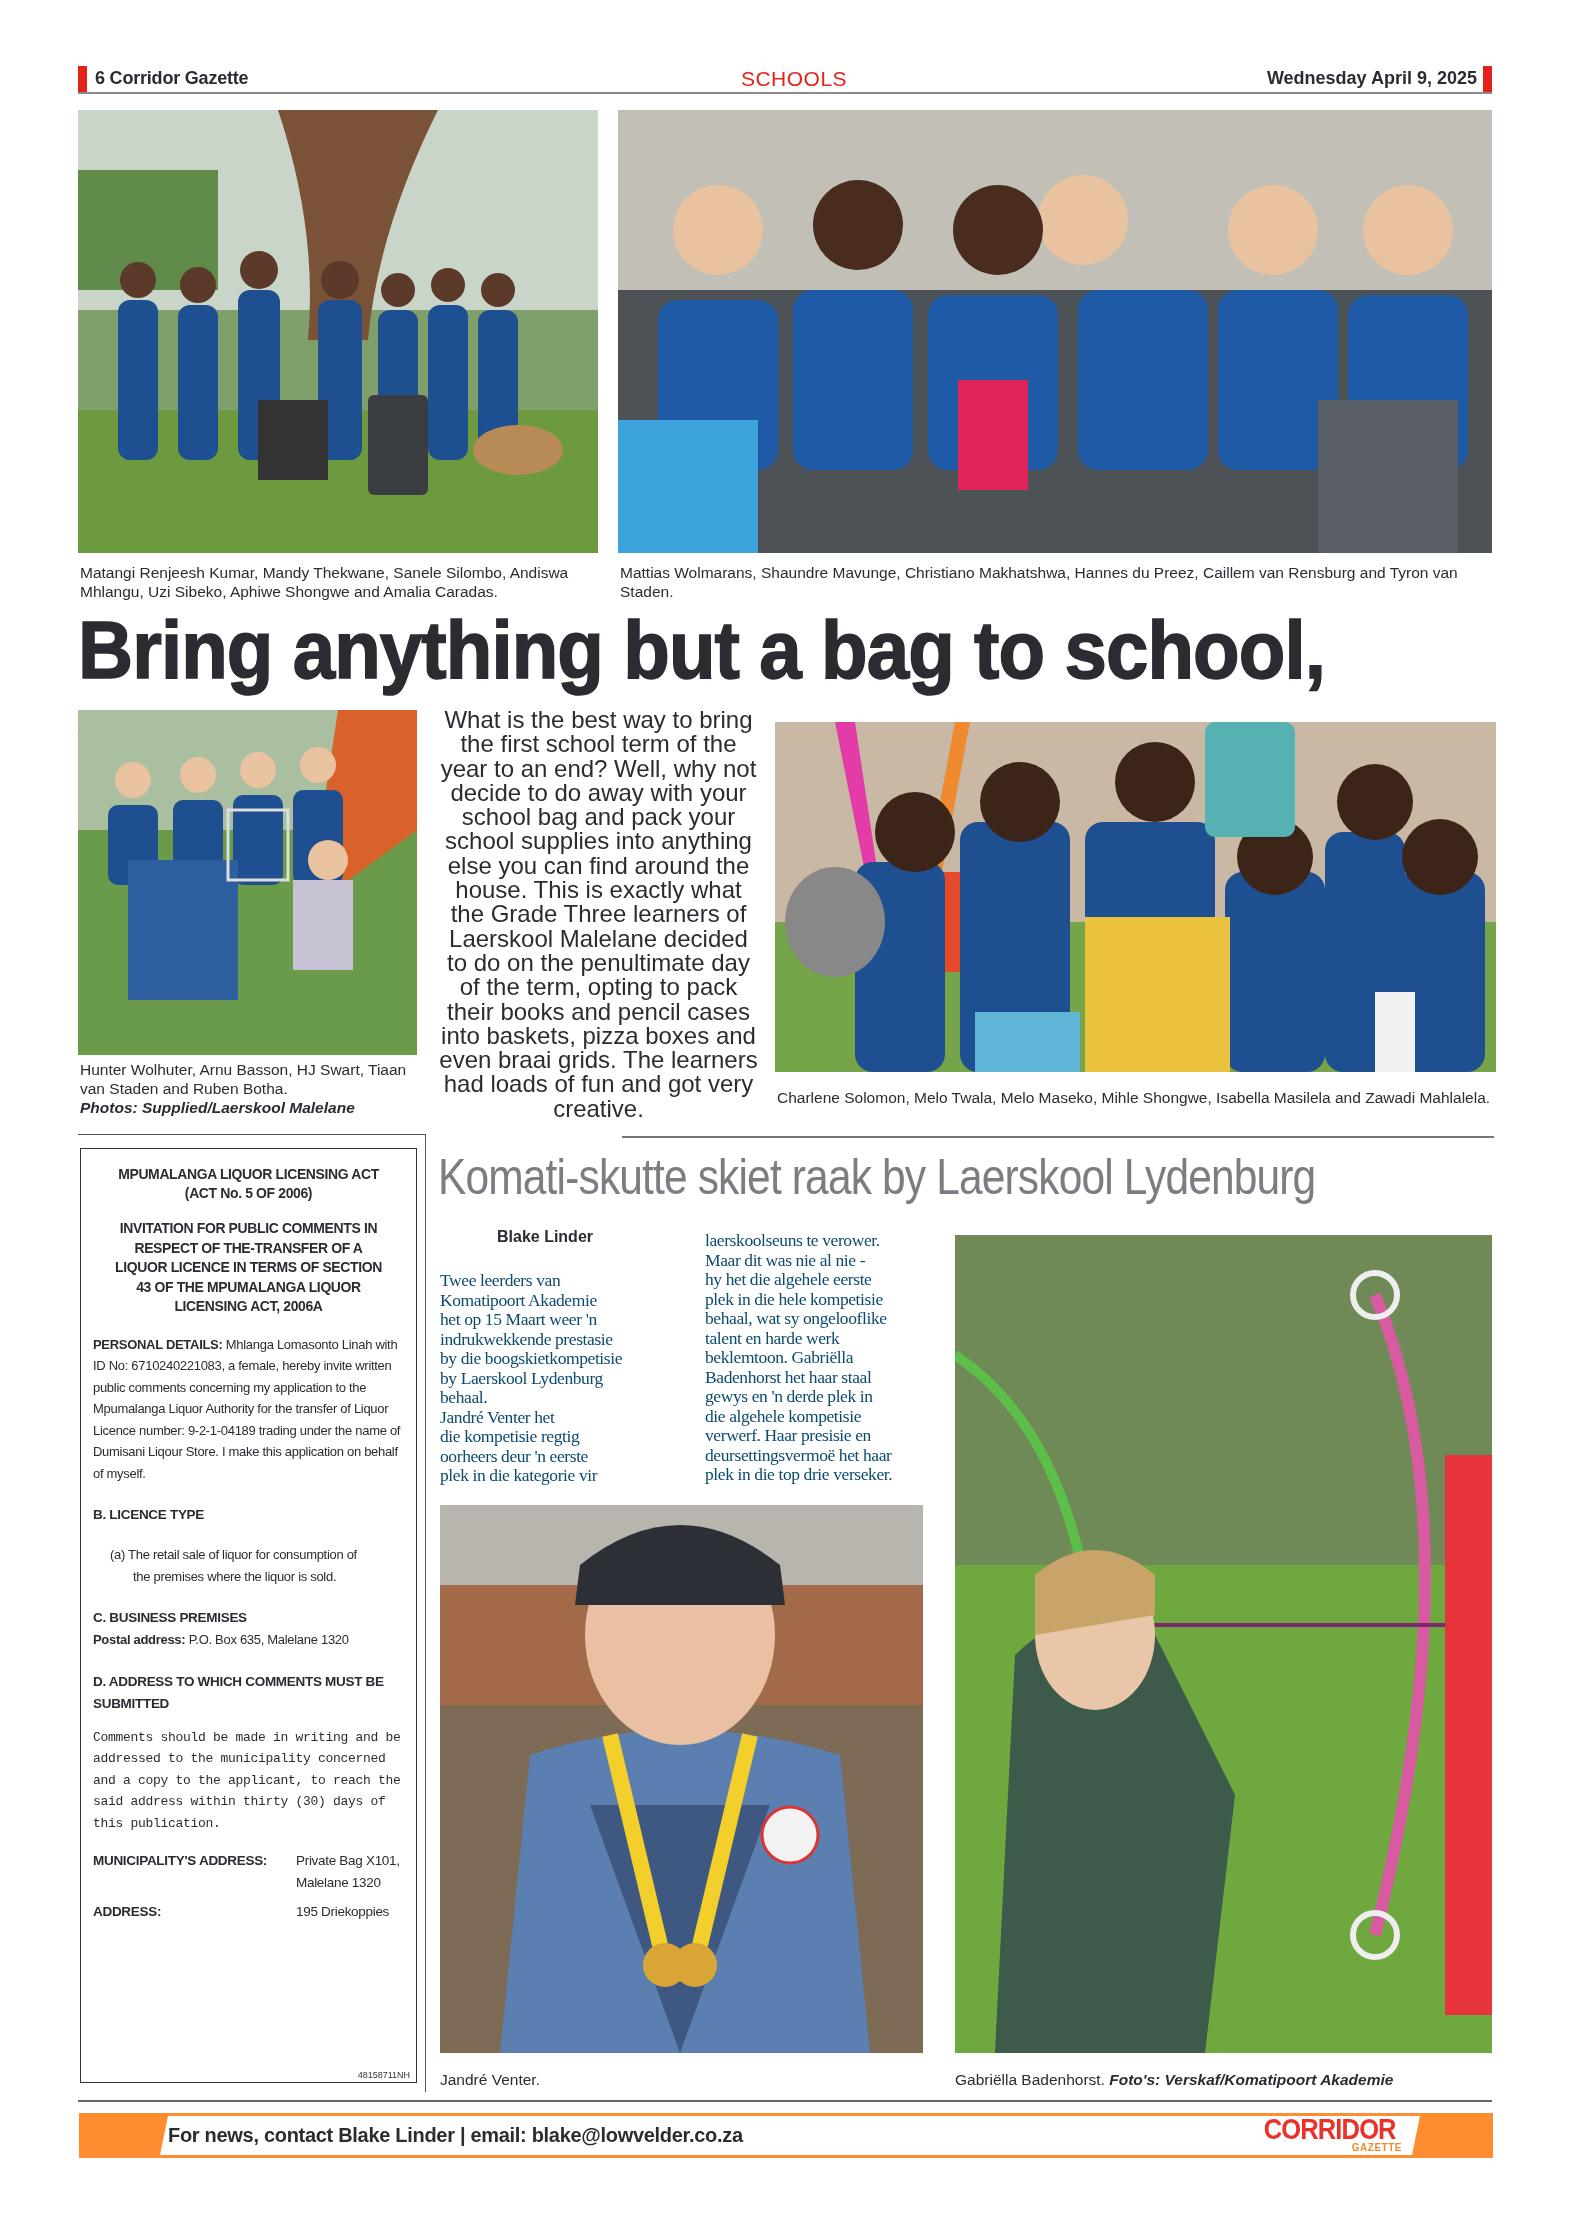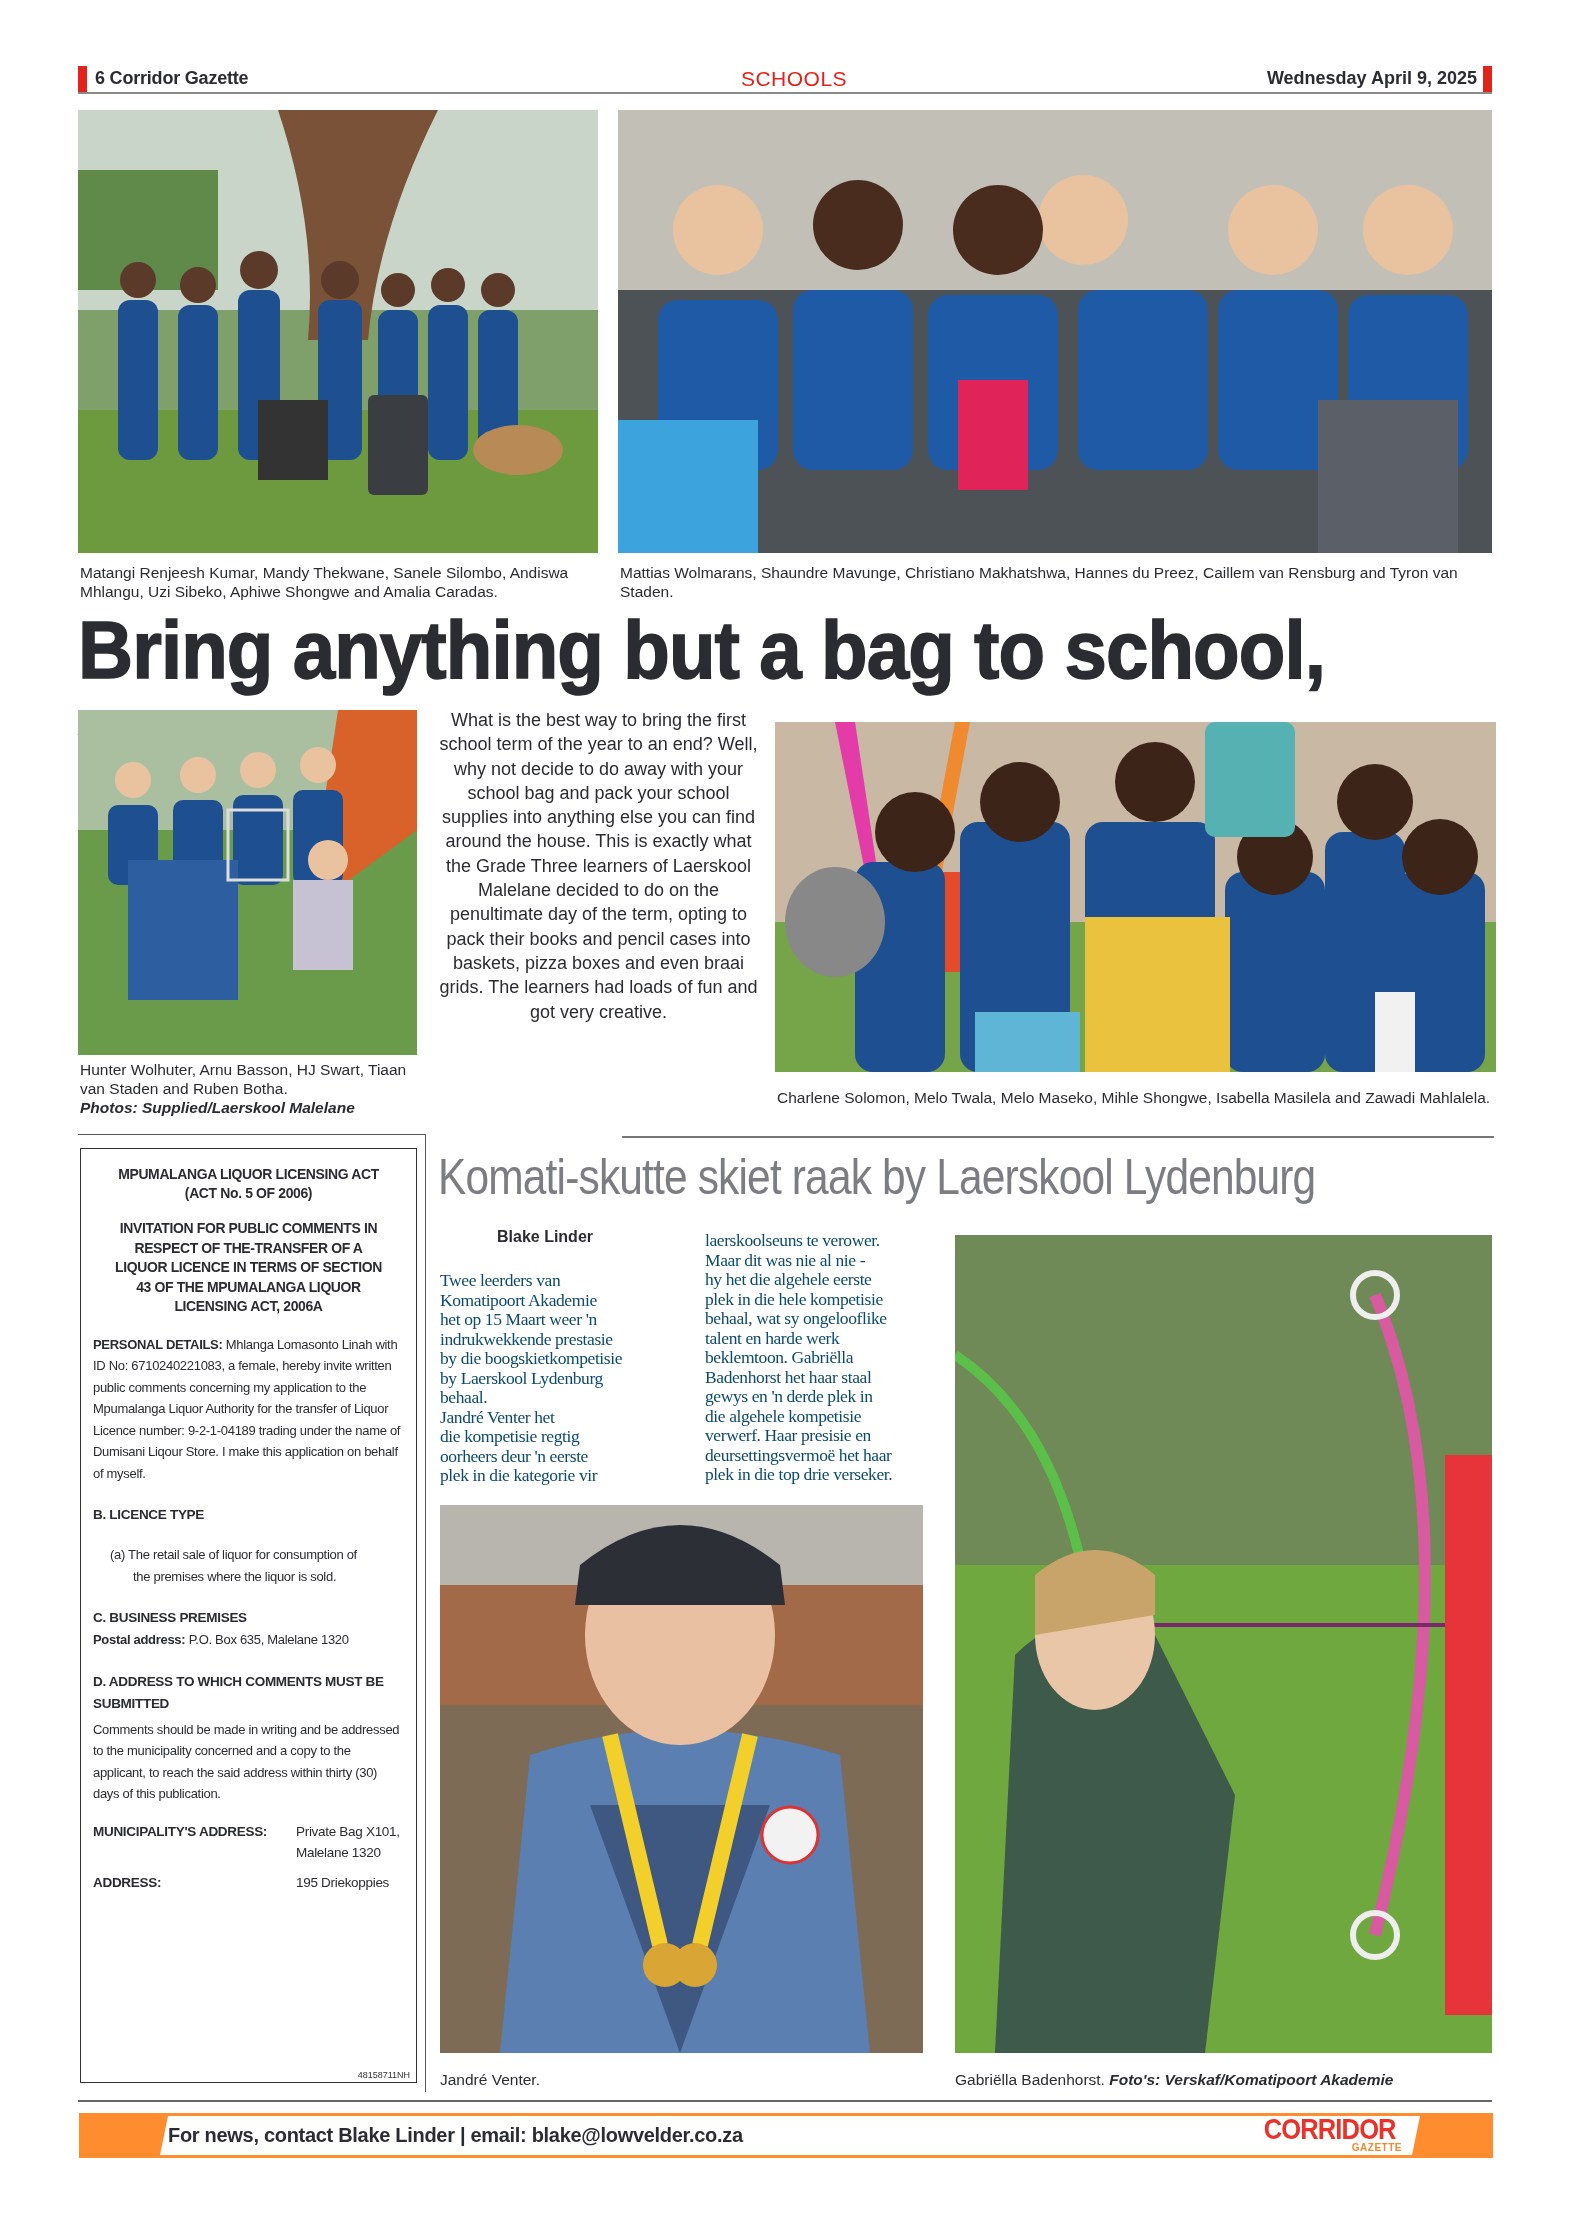--- a/index.html
+++ b/index.html
@@ -17,21 +17,21 @@
 
   
   .photo { overflow: hidden; }
   .photo svg { width: 100%; height: 100%; display: block; }
 
   .caption { font-size: 15.5px; line-height: 19px; color: #2a2c31; }
   .caption .credit { font-weight: bold; font-style: italic; }
 
   .headline { left: 78px; top: 600px; width: 1414px; font-family: "Liberation Sans", sans-serif; font-weight: 900; font-size: 82px; line-height: 100px; color: #2a2c31; letter-spacing: -1px; transform: scaleX(0.93); transform-origin: left center; -webkit-text-stroke: 1.5px #2a2c31; }
 
-  .intro { left: 436px; top: 708px; width: 325px; font-size: 18px; line-height: 24.3px; text-align: center; color: #2a2c31; }
+  .intro { left: 436px; top: 708px; width: 325px; font-size: 24px; line-height: 24.3px; text-align: center; color: #2a2c31; }
 
   .mid-rule { left: 622px; top: 1136px; width: 872px; height: 2px; background: #777; }
   .col-rule-v { left: 425px; top: 1134px; width: 1px; height: 958px; background: #555; }
   .col-rule-h-top { left: 78px; top: 1134px; width: 348px; height: 1px; background: #555; }
 
   
   .ad { left: 80px; top: 1148px; width: 337px; height: 935px; border: 1.5px solid #333; font-family: "Liberation Sans", sans-serif; color: #2a2c31; padding: 0 12px; }
   .ad-title { text-align: center; font-weight: bold; font-size: 15.5px; line-height: 19px; margin-top: 15px; letter-spacing: -0.4px; transform: scaleX(0.9); }
   .ad-sub { text-align: center; font-weight: bold; font-size: 15.5px; line-height: 19.5px; margin-top: 16px; letter-spacing: -0.4px; transform: scaleX(0.9); }
   .ad p { font-size: 13px; line-height: 21.5px; letter-spacing: -0.3px; }
@@ -208,21 +208,21 @@
   </p>
   <div class="sec">B. LICENCE TYPE</div>
   <p class="indent" style="margin-top:18px;">(a) The retail sale of liquor for consumption of</p>
   <p class="indent2">the premises where the liquor is sold.</p>
   <div class="sec">C. BUSINESS PREMISES</div>
   <p>
     <span class="b">Postal address:</span>
     <span>P.O. Box 635, Malelane 1320</span>
   </p>
   <div class="sec">D. ADDRESS TO WHICH COMMENTS MUST BE SUBMITTED</div>
-  <p style="margin-top:4px;">Comments should be made in writing and be addressed to the municipality concerned and a copy to the applicant, to reach the said address within thirty (30) days of this publication.</p>
+  <p style="margin-top:12px;font-family:Liberation Mono, monospace;">Comments should be made in writing and be addressed to the municipality concerned and a copy to the applicant, to reach the said address within thirty (30) days of this publication.</p>
   <div class="addr-row" style="margin-top:16px;">
     <span class="k">MUNICIPALITY'S ADDRESS:</span>
     <span>
       <span>Private Bag X101,</span><br>
       <span>Malelane 1320</span>
     </span>
   </div>
   <div class="addr-row" style="margin-top:8px;">
     <span class="k">ADDRESS:</span>
     <span>195 Driekoppies</span>

